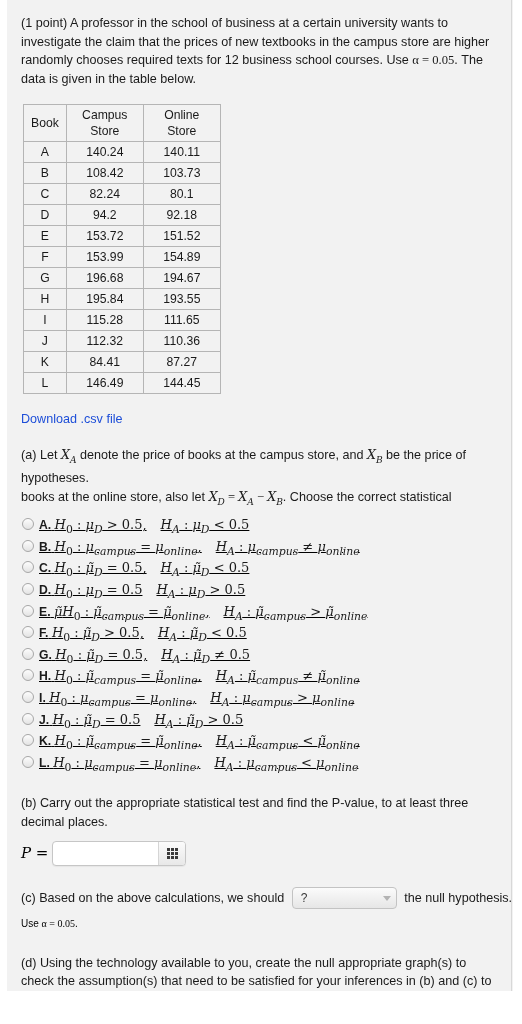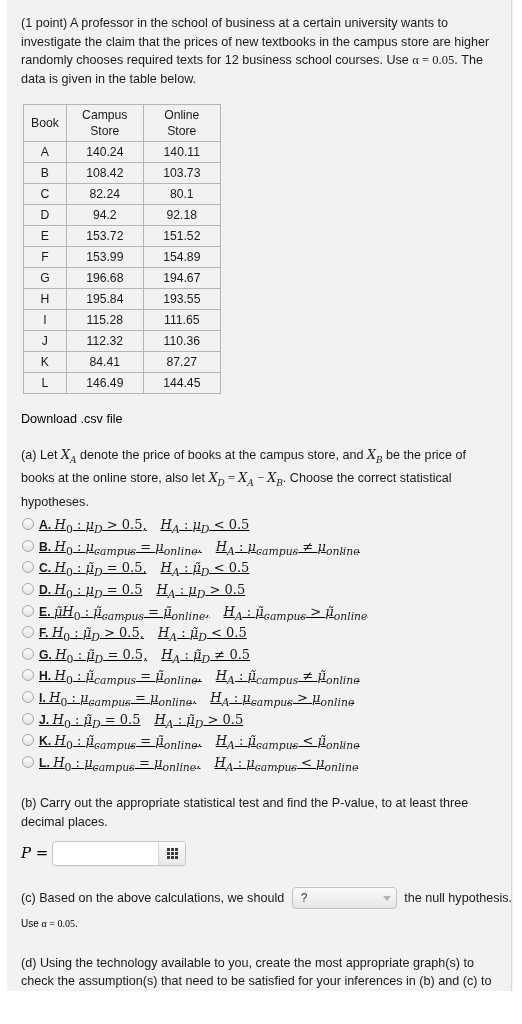--- a/index.html
+++ b/index.html
@@ -89,21 +89,21 @@
   }
   table.data th { font-weight: normal; }
   table.data td.bk { width: 38px; }
   table.data td.val { width: 77px; }
   table.data th.hbk { width: 38px; }
   table.data th.hval { width: 77px; }
 
   a.dl {
     display: inline-block;
     margin-top: 18px;
-    color: #000000;
+    color: #1d4ed8;
     font-size: 12.6px;
     text-decoration: none;
   }
   .blk { margin-top: 19px; }
 
   
   ul.choices {
     list-style: none;
     margin: 6px 0 0 0;
     padding: 0;
@@ -323,22 +323,22 @@
           </tr>
       </tbody>
     </table>
 
     
     <a class="dl" href="#">Download .csv file</a>
 
     
     <div class="blk">
       <p class="para"><span>(a) Let </span><span class="math"><span>X</span><sub class="ms">A</sub></span><span> denote the price of books at the campus store, and </span><span class="math"><span>X</span><sub class="ms">B</sub></span><span> be the price of</span></p>
+      <p class="para">hypotheses.</p>
       <p class="para"><span>books at the online store, also let </span><span class="math"><span>X</span><sub class="ms">D</sub><span class="mathn"> = </span><span>X</span><sub class="ms">A</sub><span class="mathn"> − </span><span>X</span><sub class="ms">B</sub></span><span>. Choose the correct statistical</span></p>
-      <p class="para">hypotheses.</p>
 
       <ul class="choices">
         <li>
           <span class="radio"></span>
           <span class="optlabel"><b>A.</b>
             <span class="mexp"><i>H</i><sub>0</sub> : <i>μ</i><sub><i>D</i></sub> &gt; 0.5,<span class="gap"></span><i>H</i><sub><i>A</i></sub> : <i>μ</i><sub><i>D</i></sub> &lt; 0.5</span>
           </span>
         </li>
         <li>
           <span class="radio"></span>
@@ -442,21 +442,21 @@
           <span class="seltext">?</span>
           <span class="selarrow"></span>
         </span>
         <span>the null hypothesis.</span>
       </div>
       <div class="use-alpha"><span>Use </span><span class="mathn">α = 0.05</span><span>.</span></div>
     </div>
 
     
     <div class="blk">
-      <p class="para">(d) Using the technology available to you, create the most appropriate graph(s) to</p>
+      <p class="para">(d) Using the technology available to you, create the null appropriate graph(s) to</p>
       <p class="para">check the assumption(s) that need to be satisfied for your inferences in (b) and (c) to</p>
       <p class="para">be valid. What statement below aligns with your findings?</p>
 
     </div>
 
   </div>
 
   <div class="artifact-bar"></div>
   <div class="edge-line"></div>
   <div class="gutter-right"></div>

